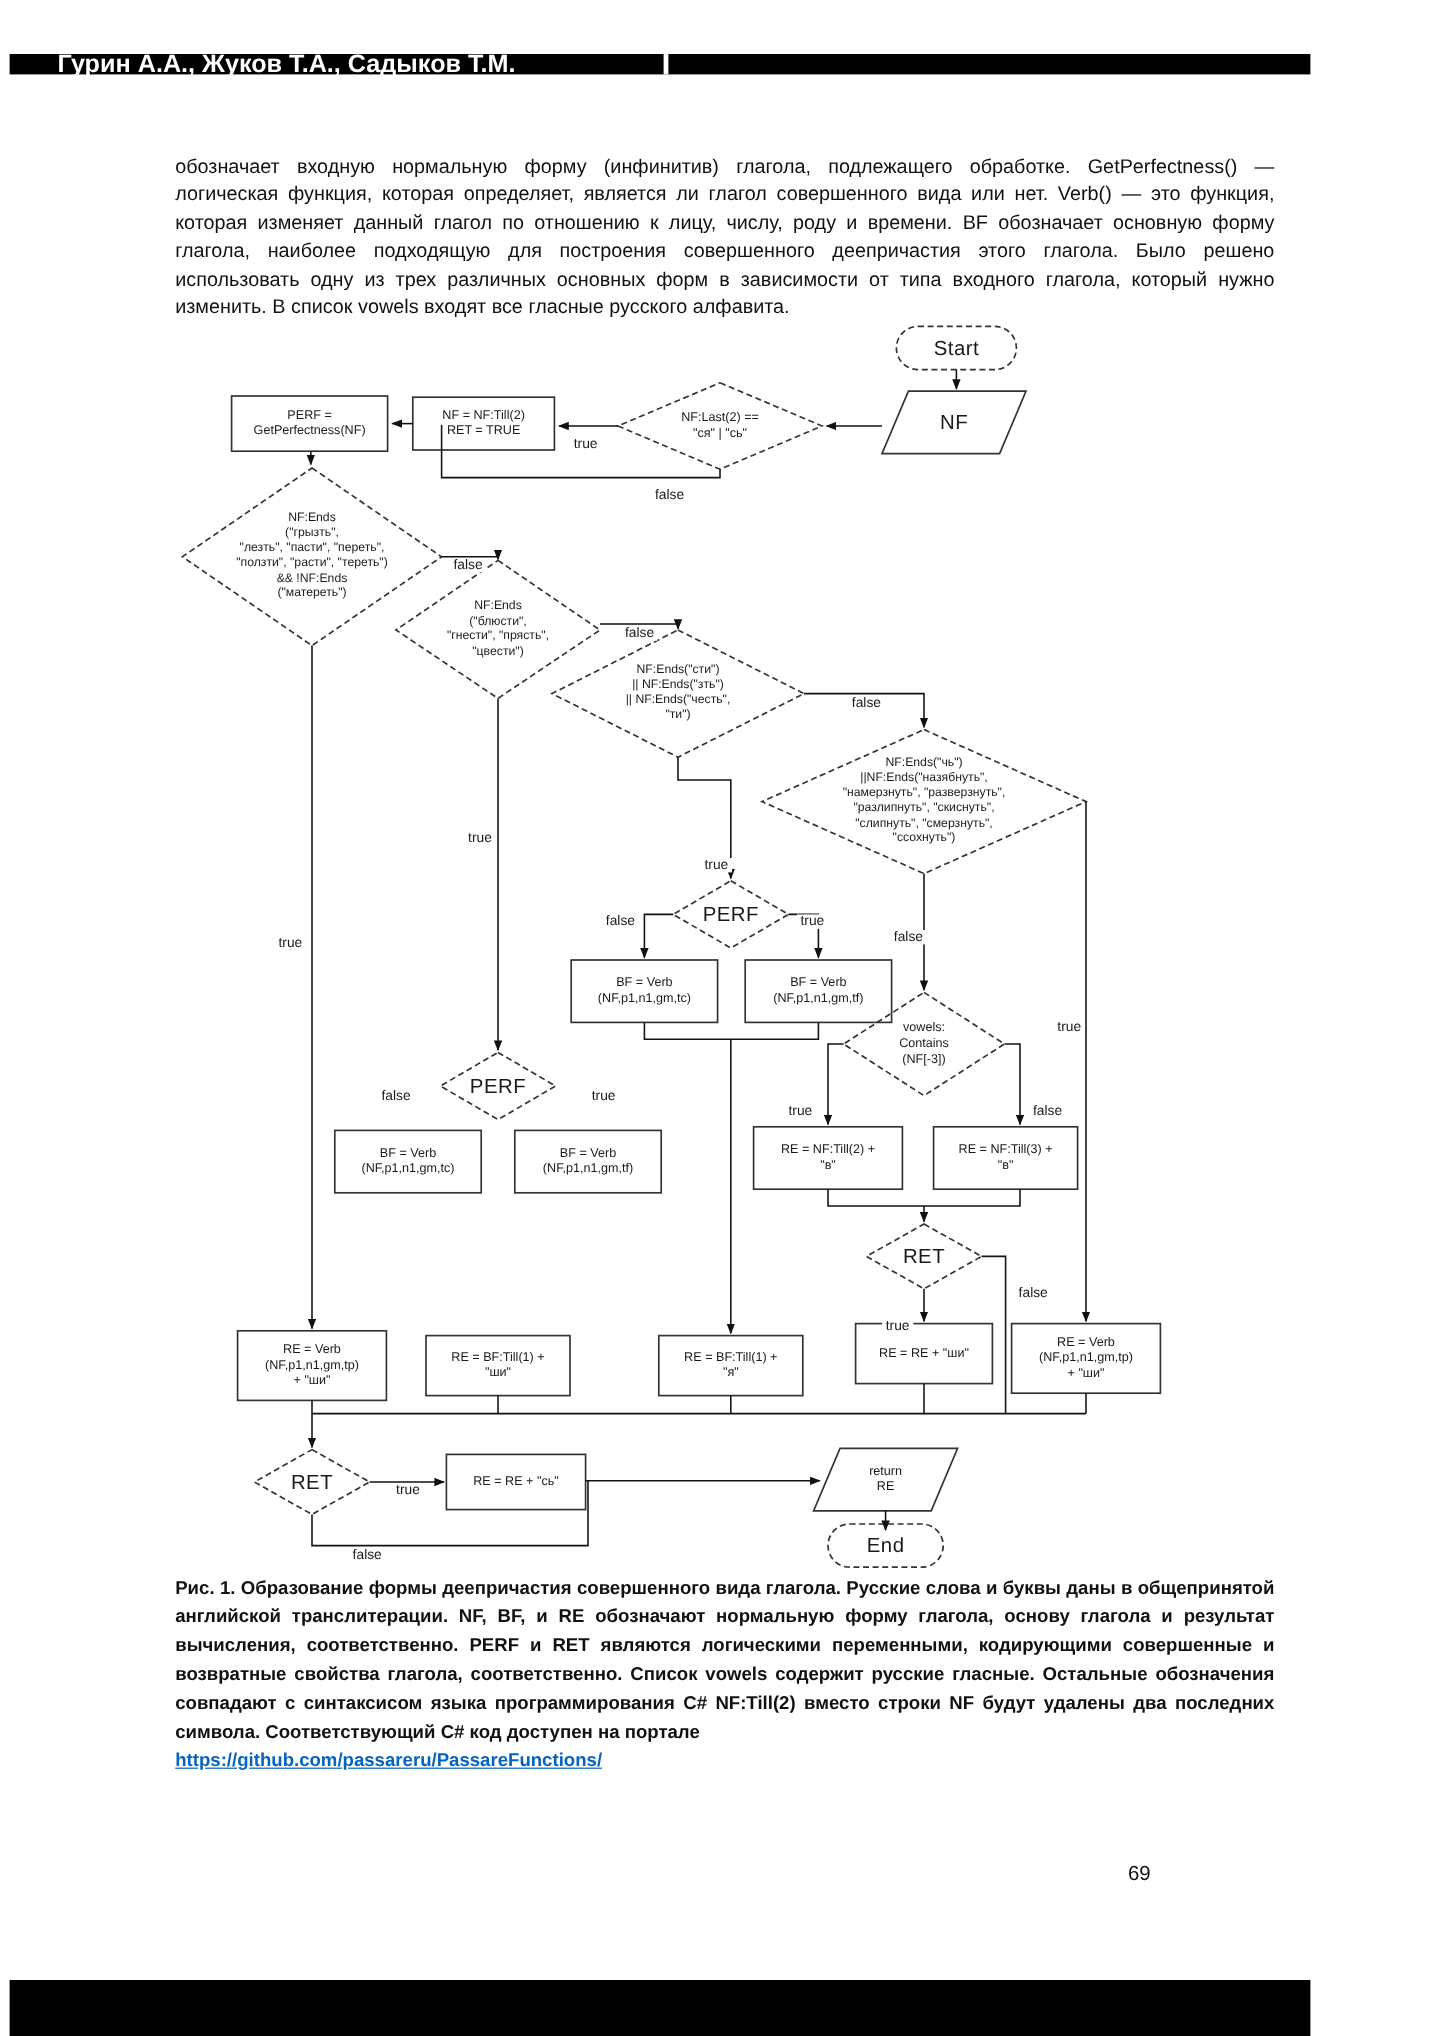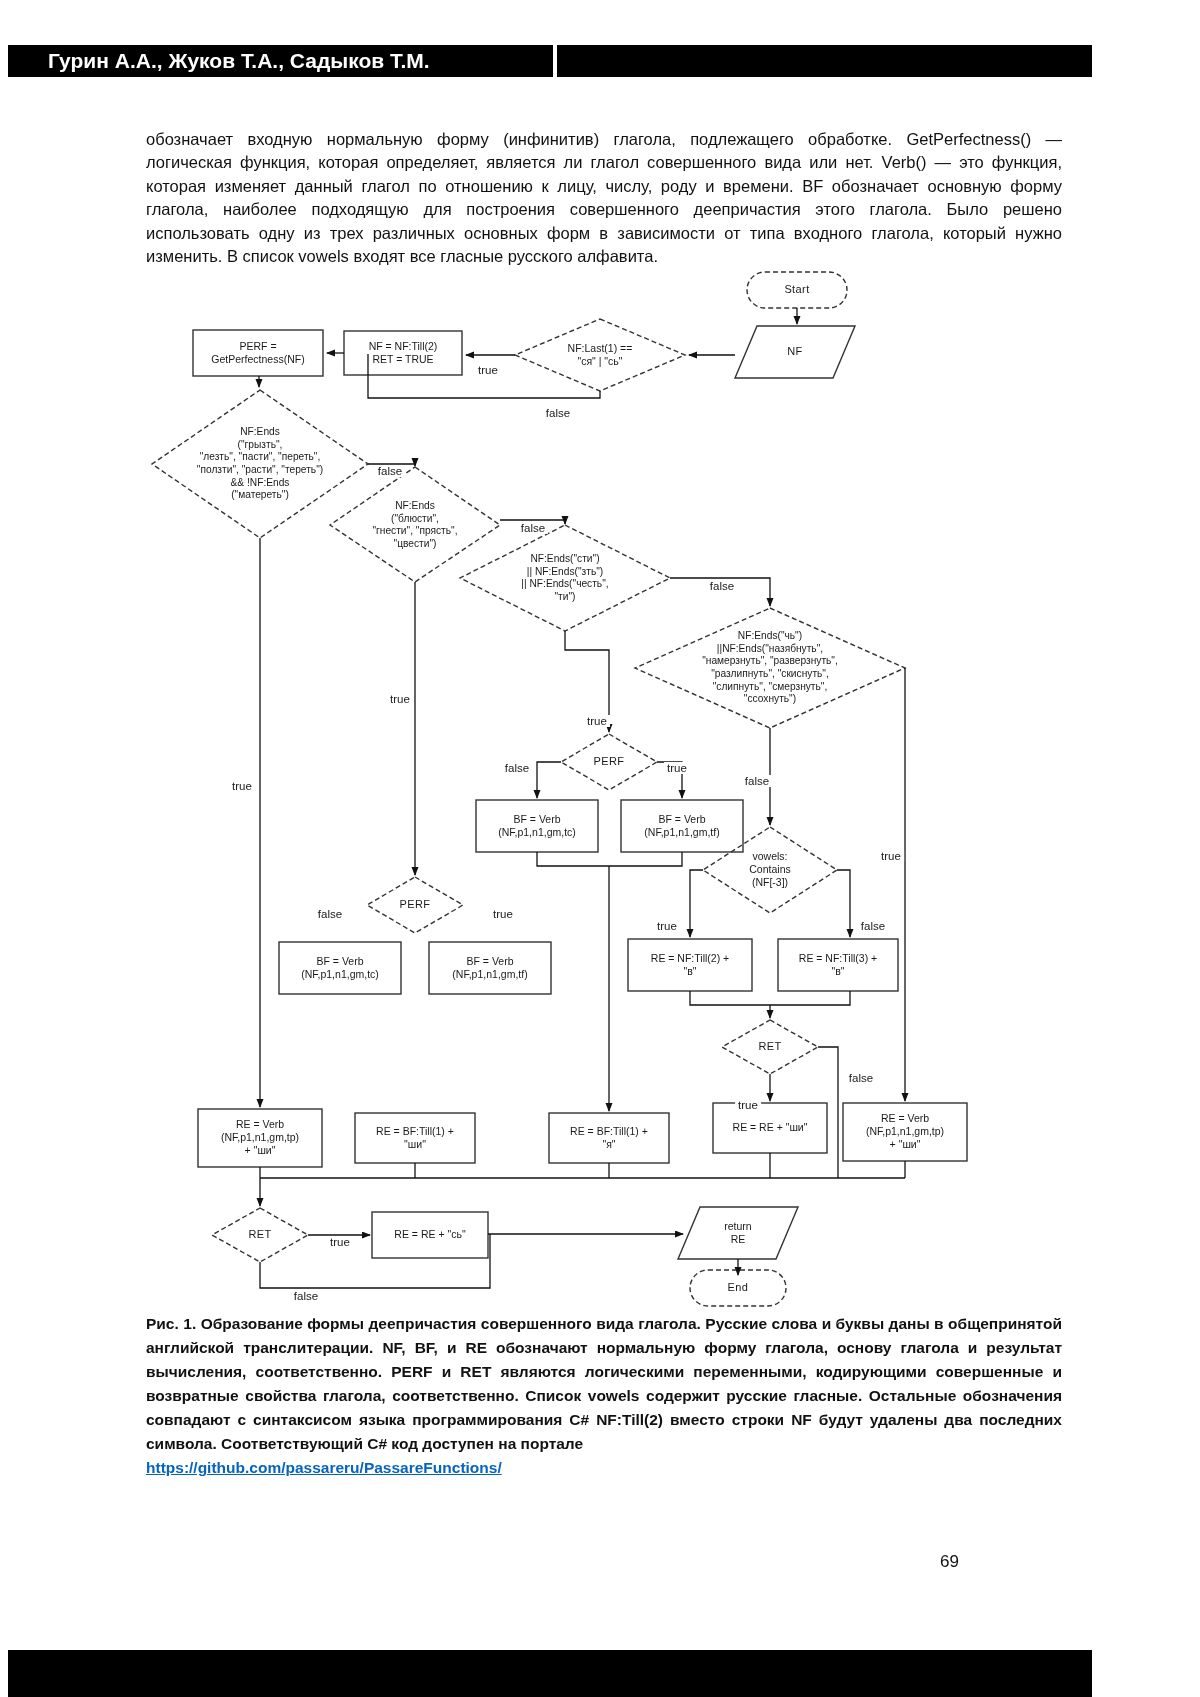--- a/index.html
+++ b/index.html
@@ -1,37 +1,37 @@
 <!DOCTYPE html>
 <html><head>
 <meta charset="utf-8">
 <style>
   html,body{margin:0;padding:0;background:#e8e8e8;}
   .page{position:relative;width:1200px;height:1697px;background:#ffffff;margin:0 auto;
         font-family:"Liberation Sans",sans-serif;color:#111;overflow:hidden;}
   
   .bar{position:absolute;left:8px;width:1084px;background:#000;}
-  .bar.top{top:45px;height:32px;display:flex;align-items:center;}
+  .bar.top{top:45px;height:17px;display:flex;align-items:center;}
   .bar.bottom{top:1650px;height:47px;}
   .bar .authors{color:#fff;font-weight:bold;font-size:21px;padding-left:40px;flex:0 0 505px;}
   .bar .divider{width:4px;height:100%;background:#fff;}
   .bar .htitle{color:#fff;font-weight:bold;font-size:21px;padding-left:14px;}
   
   .para{position:absolute;left:146px;top:128px;width:916px;font-size:16.5px;line-height:1.42;
         text-align:justify;}
   .caption{position:absolute;left:146px;top:1312px;width:916px;font-weight:bold;font-size:15.5px;
         line-height:1.55;text-align:justify;}
   .caption a{color:#0563c1;text-decoration:underline;font-weight:bold;word-break:break-all;}
   .pageno{position:absolute;left:940px;top:1552px;font-size:17px;}
   
   svg.flow{position:absolute;left:0;top:0;pointer-events:none;}
   .node{position:absolute;transform:translate(-50%,-50%);text-align:center;white-space:pre-line;
         font-size:10.5px;line-height:1.24;color:#1a1a1a;}
   .node.big{font-size:10.2px;}
-  .node.kw{font-size:11px;letter-spacing:.4px;}
+  .node.kw{font-size:17px;letter-spacing:.4px;}
   .elabel{position:absolute;transform:translate(-50%,-50%);background:#fff;padding:0 3px;
         font-size:11.5px;color:#1a1a1a;margin-top:16px;}
 </style>
 </head>
 <body>
 
 <div class="page">
 
   <div class="bar top">
     <span class="authors">Гурин А.А., Жуков Т.А., Садыков Т.М.</span>
@@ -116,21 +116,21 @@
         <polyline points="308,1235 370,1235" marker-end="url(#arr)"></polyline>
         <polyline points="488,1234 683,1234" marker-end="url(#arr)"></polyline>
         <polyline points="260,1262 260,1288 490,1288 490,1234"></polyline>
         <polyline points="738,1259 738,1275" marker-end="url(#arr)"></polyline>
       </g>
     </g>
   </svg>
 
   <div class="node kw" style="left:797px;top:290px">Start</div>
   <div class="node kw" style="left:795px;top:352px">NF</div>
-  <div class="node" style="left:600px;top:355px">NF:Last(1) ==
+  <div class="node" style="left:600px;top:355px">NF:Last(2) ==
 "ся" | "сь"</div>
   <div class="node" style="left:403px;top:353px">NF = NF:Till(2)
 RET = TRUE</div>
   <div class="node" style="left:258px;top:353px">PERF =
 GetPerfectness(NF)</div>
   <div class="node big" style="left:260px;top:464px">NF:Ends
 ("грызть",
 "лезть", "пасти", "переть",
 "ползти", "расти", "тереть")
 &amp;&amp; !NF:Ends

